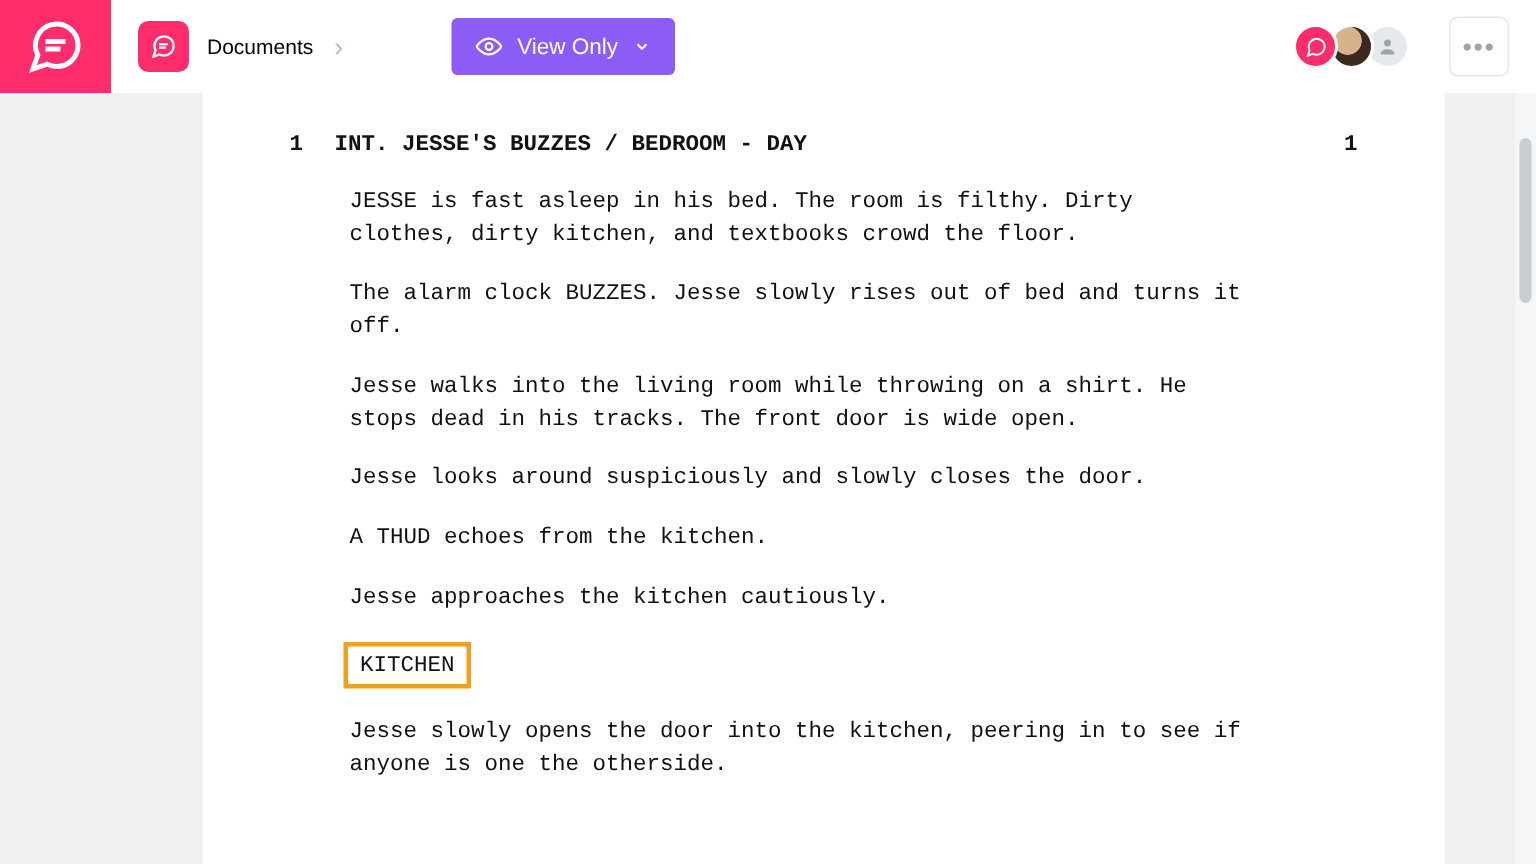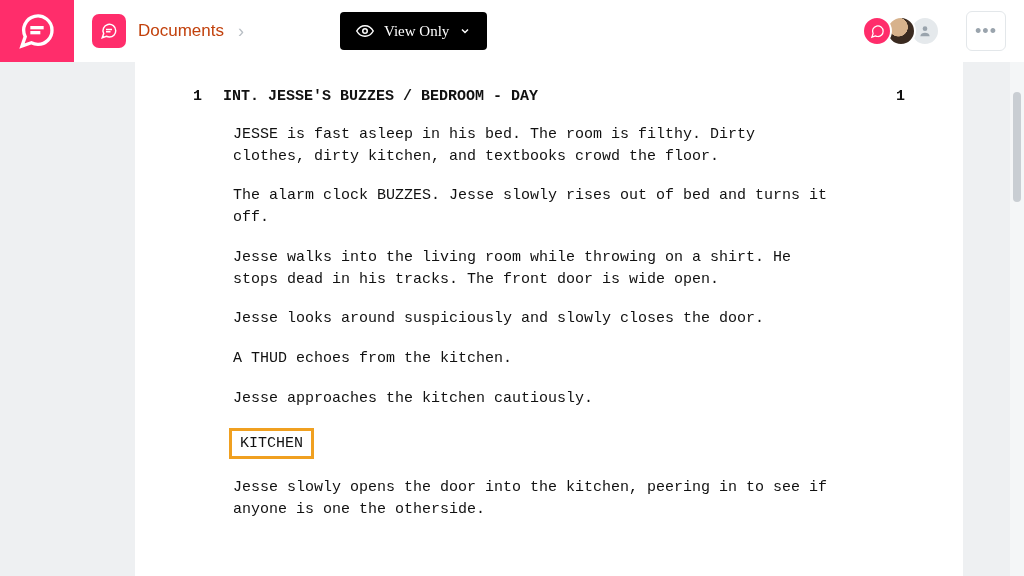--- a/index.html
+++ b/index.html
@@ -4,24 +4,24 @@
 <style>
   * { box-sizing: border-box; margin: 0; padding: 0; }
   html, body { width: 1024px; height: 576px; overflow: hidden; font-family: -apple-system, BlinkMacSystemFont, "Segoe UI", Arial, sans-serif; background: #eef0f2; }
   .app { display: flex; width: 100%; height: 100%; }
   .logo-rail { width: 74px; height: 62px; background: #ff2d6b; display: flex; align-items: center; justify-content: center; flex-shrink: 0; }
   .logo-rail svg { width: 40px; height: 40px; }
   .main-col { flex: 1; display: flex; flex-direction: column; height: 100%; }
   .topbar { height: 62px; background: #ffffff; display: flex; align-items: center; padding: 0 18px; gap: 12px; }
   .icon-badge { width: 34px; height: 34px; border-radius: 7px; display: flex; align-items: center; justify-content: center; }
   .icon-badge.pink { background: #ff2d6b; }
-  .breadcrumb-link { color: #c2410c; font-size: 17px; cursor: pointer; }
+  .breadcrumb-link { color: #000000; font-size: 14px; cursor: pointer; }
   .chevron { color: #b8bec4; font-size: 18px; margin-left: 2px; }
   .topbar-spacer { flex: 1; }
-  .view-btn { background: #000000; color: #fff; border: none; border-radius: 4px; height: 38px; padding: 0 16px; display: flex; align-items: center; gap: 10px; font-size: 15px; cursor: pointer; margin-left: 84px; font-family: Liberation Serif, serif; }
+  .view-btn { background: #8b5cf6; color: #fff; border: none; border-radius: 4px; height: 38px; padding: 0 16px; display: flex; align-items: center; gap: 10px; font-size: 15px; cursor: pointer; margin-left: 60px; }
   .avatar-group { display: flex; align-items: center; }
   .avatar { width: 30px; height: 30px; border-radius: 50%; border: 2px solid #fff; margin-left: -6px; }
   .avatar.pink { background: #ff2d6b; display:flex; align-items:center; justify-content:center; z-index:3; }
   .avatar.photo { background: radial-gradient(circle at 40% 35%, #d7b28c 0 40%, #3a2a20 42% 100%); z-index:2; }
   .avatar.grey { background: #e5e9ec; display:flex; align-items:center; justify-content:center; z-index:1; }
   .more-btn { width: 40px; height: 40px; border: 1px solid #e3e7ea; border-radius: 6px; background: #fff; display:flex; align-items:center; justify-content:center; cursor:pointer; color:#9aa4ad; font-size:18px; letter-spacing:1px; margin-left: 14px; }
   .workspace { flex:1; background: #eef0f2; display:flex; justify-content:center; overflow:hidden; position:relative; }
   .page { width: 828px; height: 100%; background: #fff; padding: 24px 58px 20px 58px; font-family: "Courier New", Courier, monospace; font-size: 15px; line-height: 1.45; color: #111; position:relative; }
   .scene-line { display:flex; justify-content:space-between; font-weight:700; margin-bottom: 16px; }
   .scene-line .num-l { width: 30px; }

